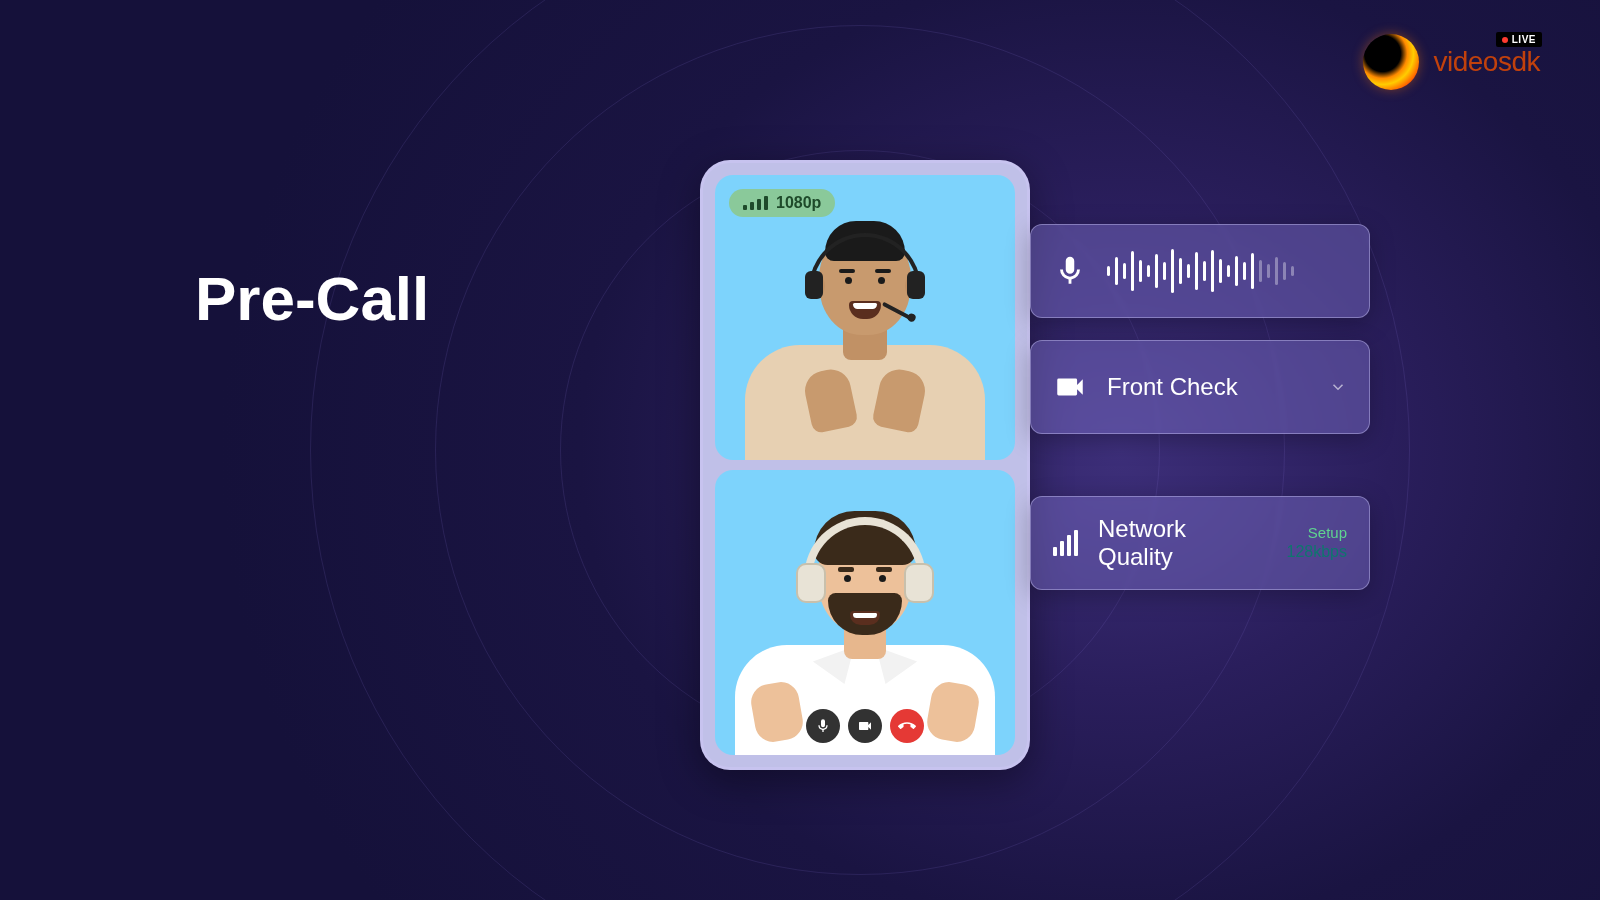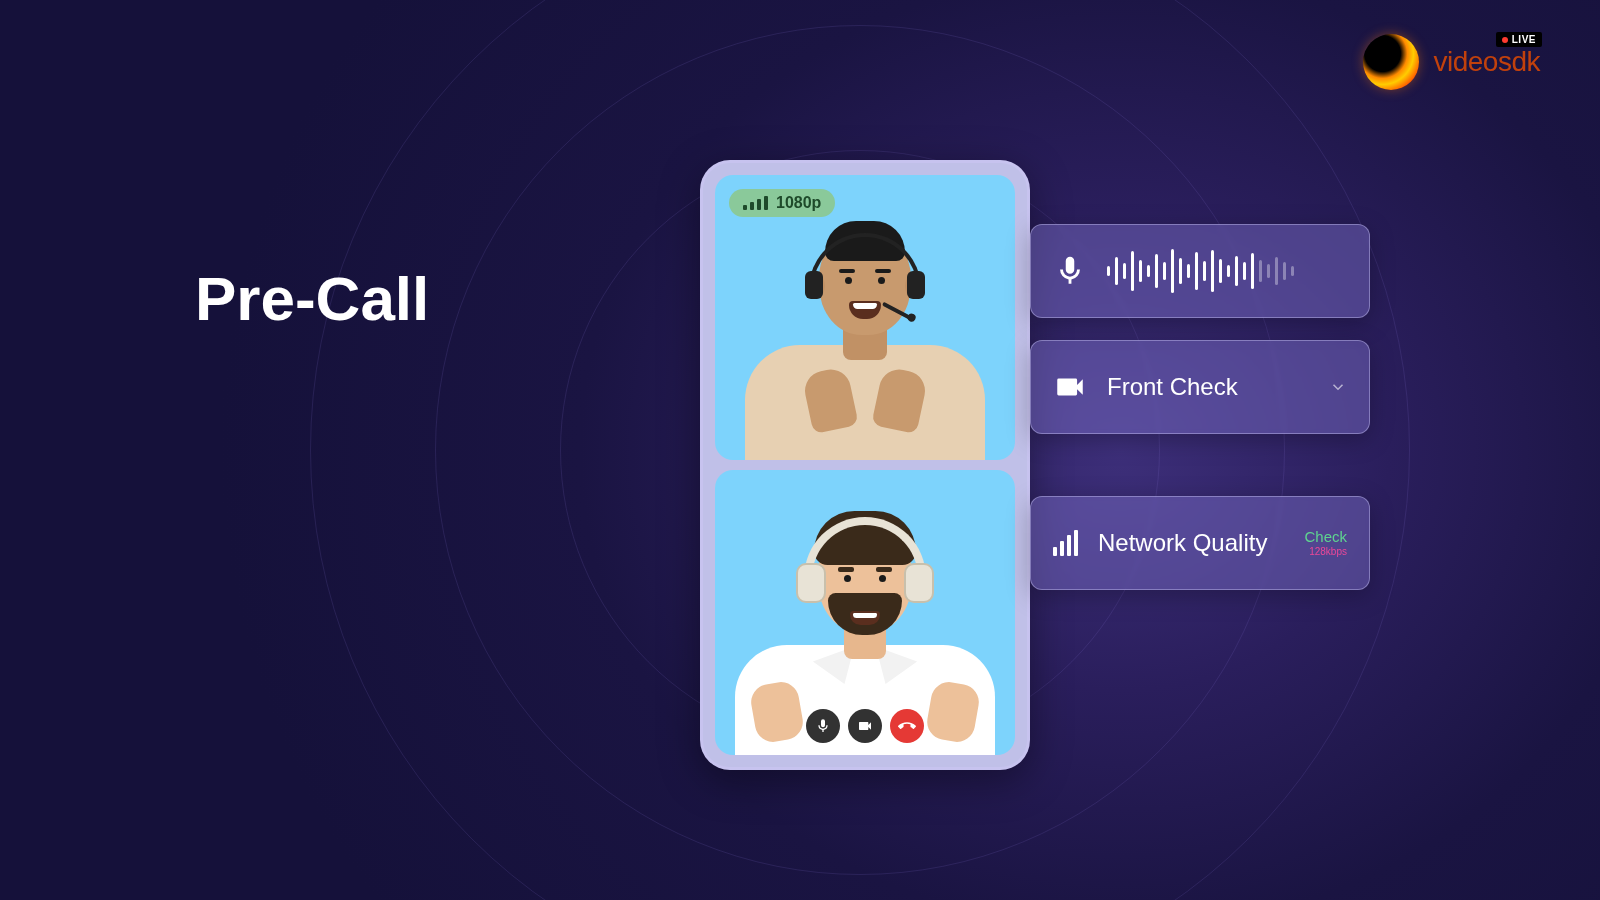--- a/index.html
+++ b/index.html
@@ -308,21 +308,21 @@
   .waveform span {
     width: 3px; background: #fff; border-radius: 2px; display: block;
   }
   .waveform span.dim { background: rgba(255,255,255,0.35); }
 
   .net-status {
     text-align: right;
     line-height: 1.2;
   }
   .net-status .good { color: #5fd490; font-size: 15px; font-weight: 500; }
-  .net-status .rate { color: #ec4899; font-size: 10px; }
+  .net-status .rate { color: #0f766e; font-size: 16px; }
 
   .signal-bars { display: flex; align-items: flex-end; gap: 3px; height: 22px; }
   .signal-bars span { width: 4px; background: currentColor; border-radius: 1px; }
 </style>
 </head>
 <body>
 
 <div class="circles">
   <div class="c1"></div>
     <div class="c2"></div>
@@ -467,16 +467,16 @@
 
 <div class="panel net">
   <span class="signal-bars" style="color:#fff; height:26px;">
     <span style="height:9px"></span>
       <span style="height:15px"></span>
       <span style="height:21px"></span>
       <span style="height:26px"></span>
   </span>
   <span class="label">Network Quality</span>
   <div class="net-status">
-    <div class="good">Check</div>
+    <div class="good">Setup</div>
     <div class="rate">128kbps</div>
   </div>
 </div>
 
 </body></html>

